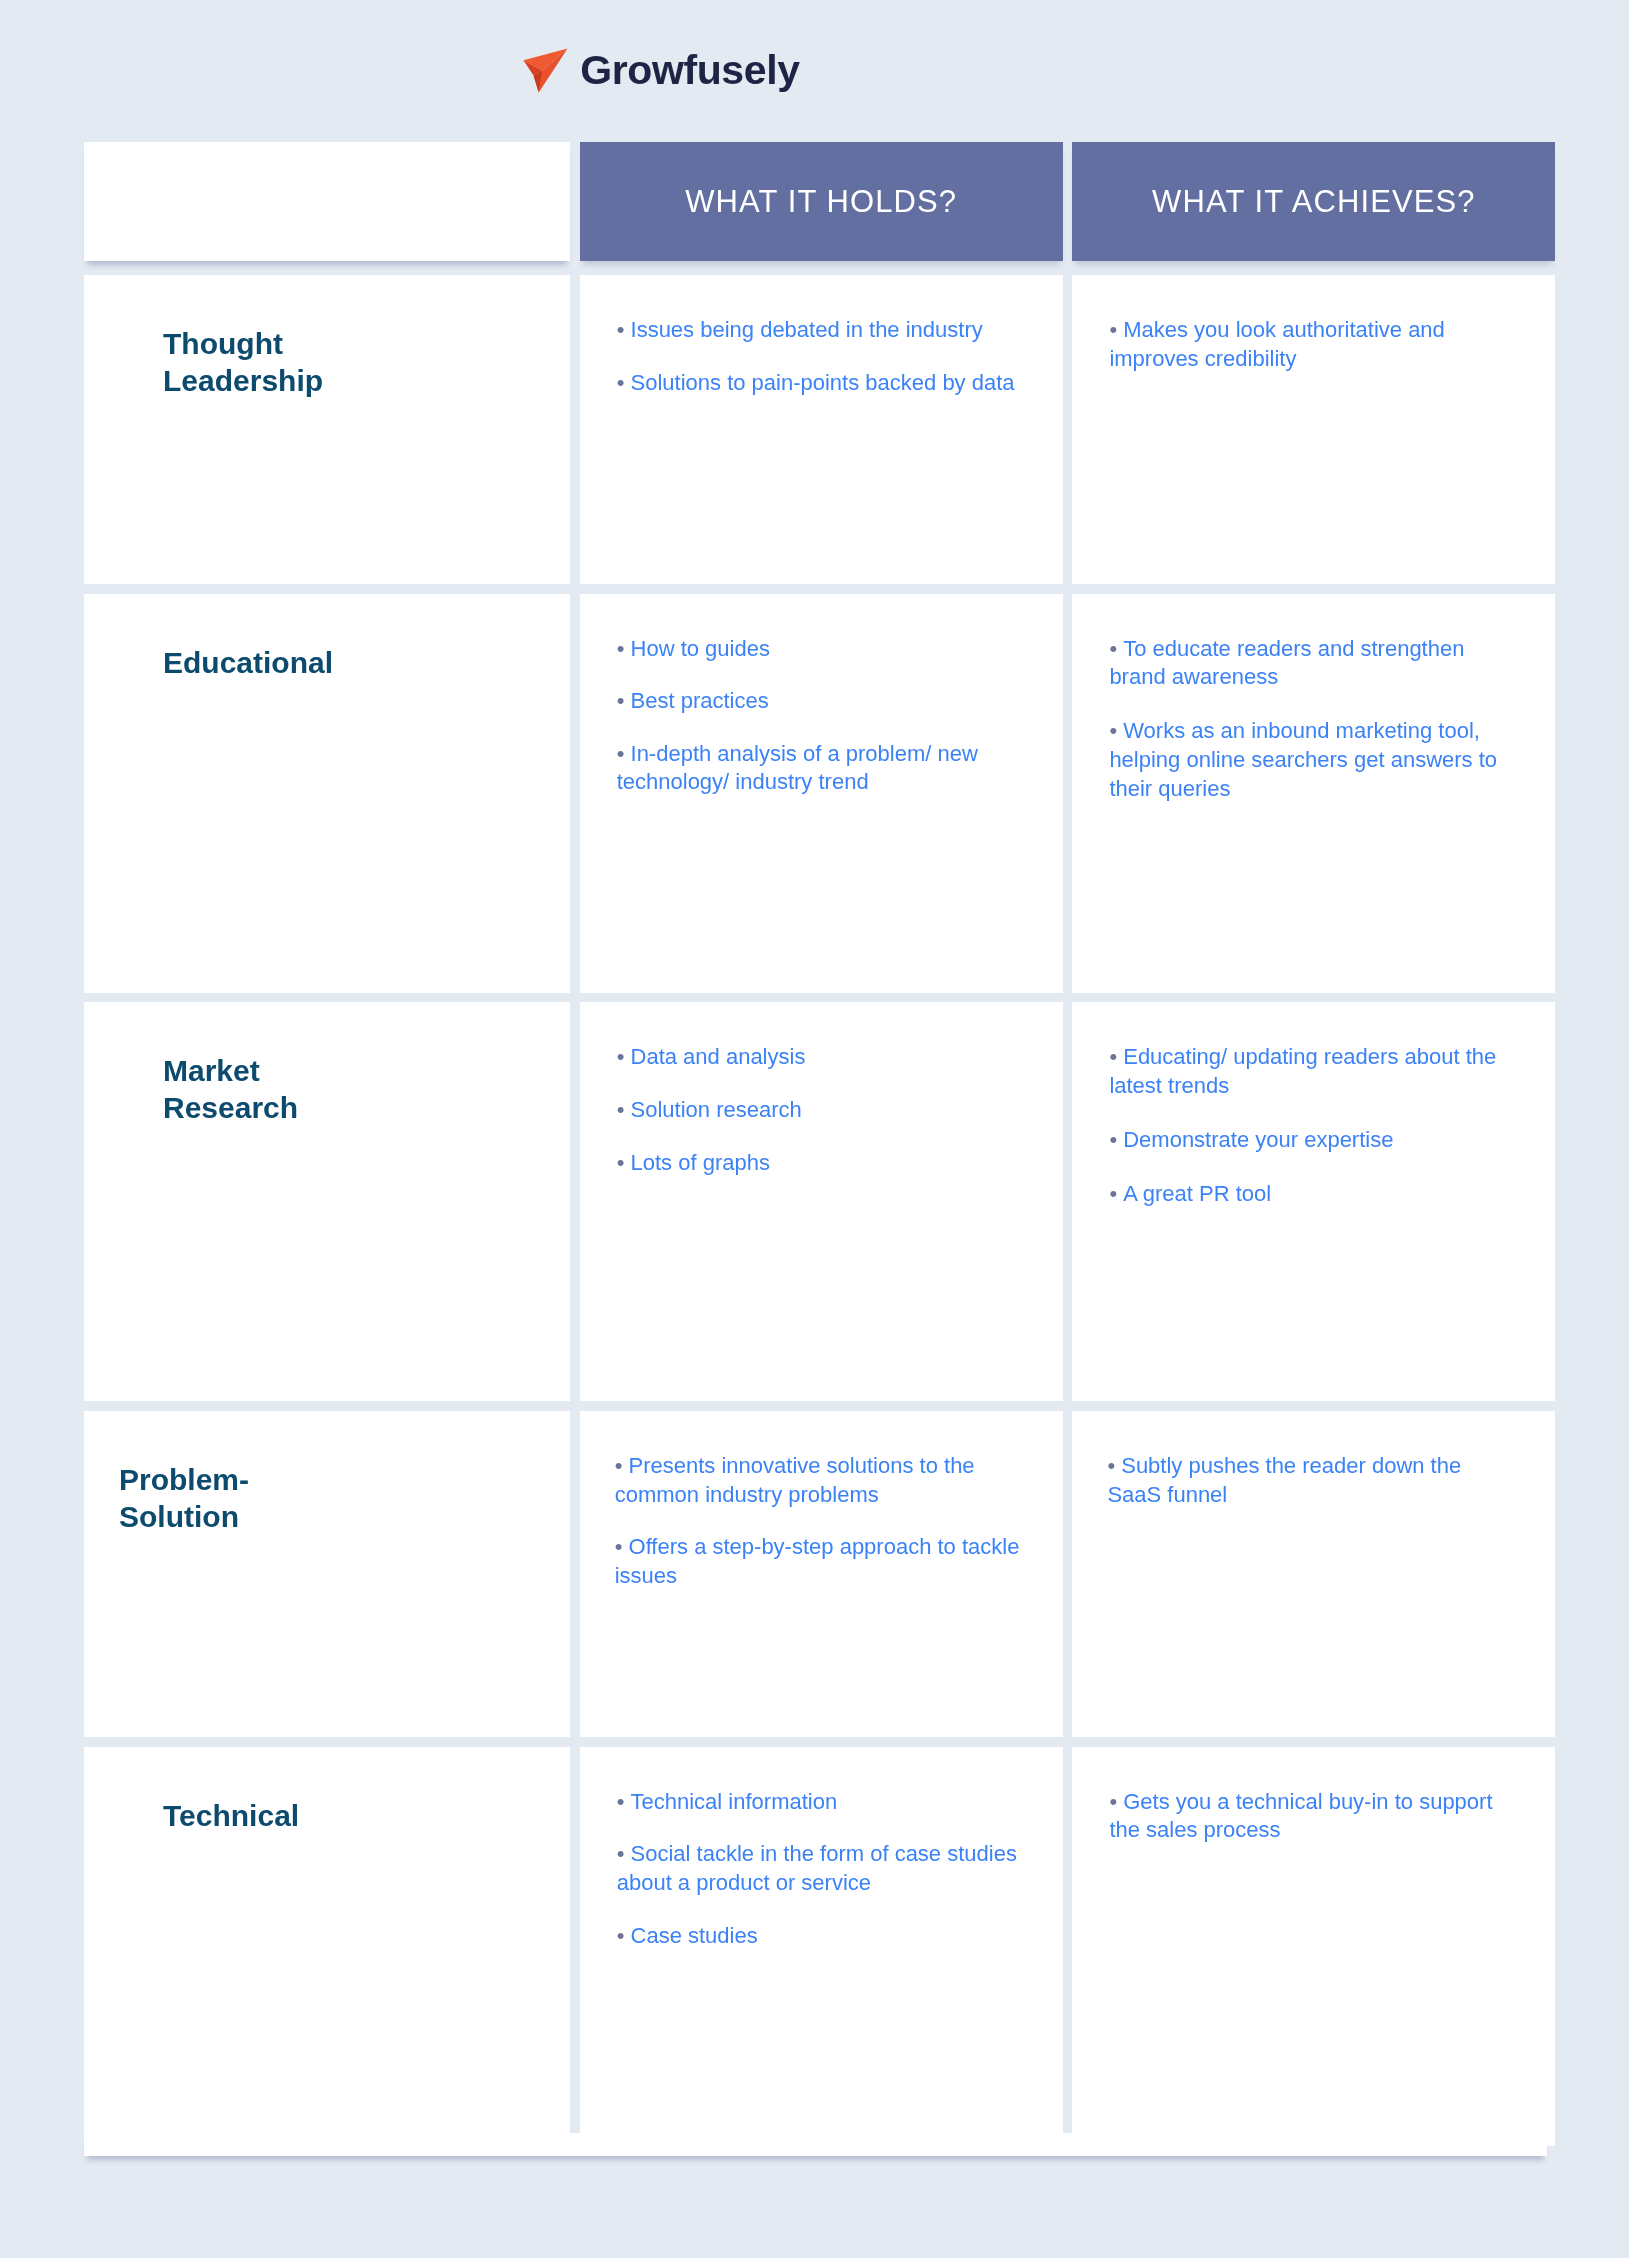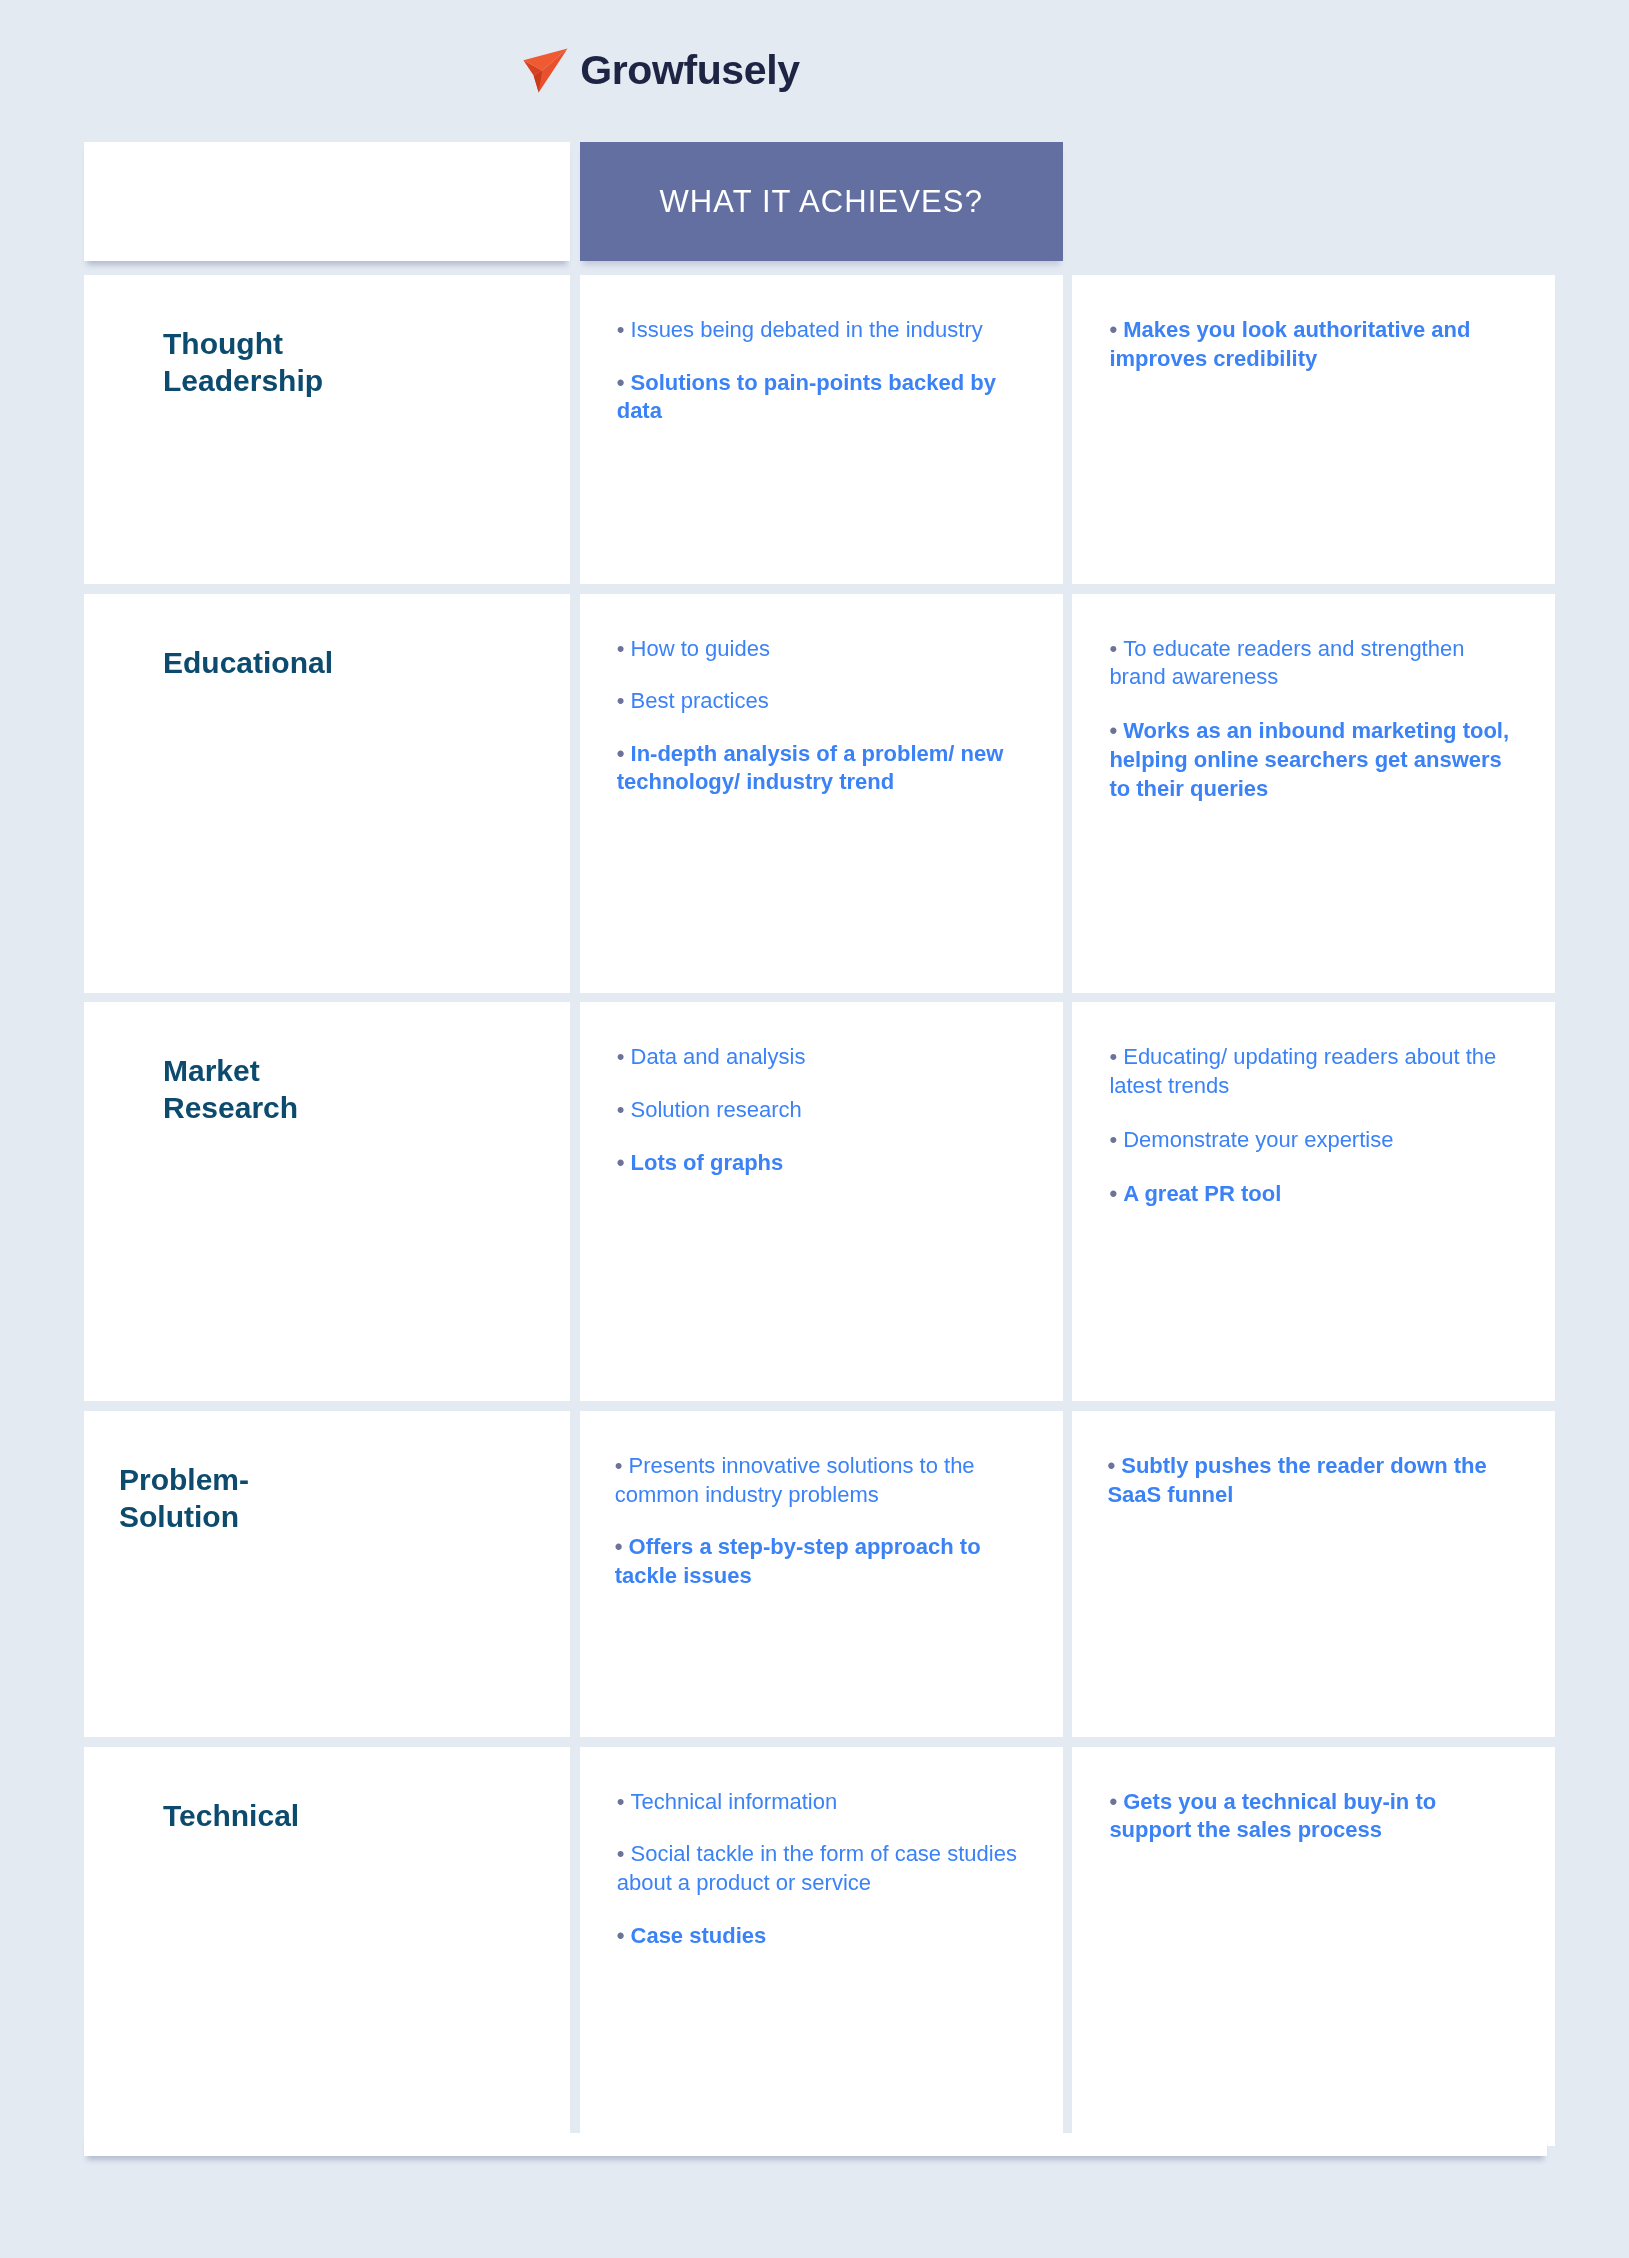--- a/index.html
+++ b/index.html
@@ -110,21 +110,21 @@
 
   .bullets { list-style: none; }
   .bullets li {
     font-size: 22px;
     line-height: 1.30;
     color: #3b82f6;
     margin-bottom: 24px;
     padding-left: 0;
     position: relative;
   }
-  .bullets li:last-child { margin-bottom: 0; font-weight: bold; }
+  .bullets li:last-child { margin-bottom: 0; }
   .bullets li::before {
     content: "\2022\00a0";
     color: #6b7399;
   }
 
   .col-achieves .bullets li { margin-bottom: 25.6px; }
 
   
   .footer-bar {
     position: absolute;
@@ -148,20 +148,23 @@
       <polygon points="16,36 26,30 56,4 22,56" fill="#e8502e"></polygon>
       <polygon points="22,56 26,30 16,36" fill="#c93a1c"></polygon>
     </svg>
     <span class="logo-word">Growfusely</span>
   </div>
 
   <div class="table">
 
     <div class="row row-head">
       <div class="cell col-label"></div>
+      <div class="cell col-holds head-cell">
+        <span class="head-text">WHAT IT HOLDS?</span>
+      </div>
       <div class="cell col-achieves head-cell">
         <span class="head-text">WHAT IT ACHIEVES?</span>
       </div>
     </div>
 
     <div class="row row-body r1">
       <div class="cell col-label">
         <div class="row-label">Thought
 Leadership</div>
       </div>

